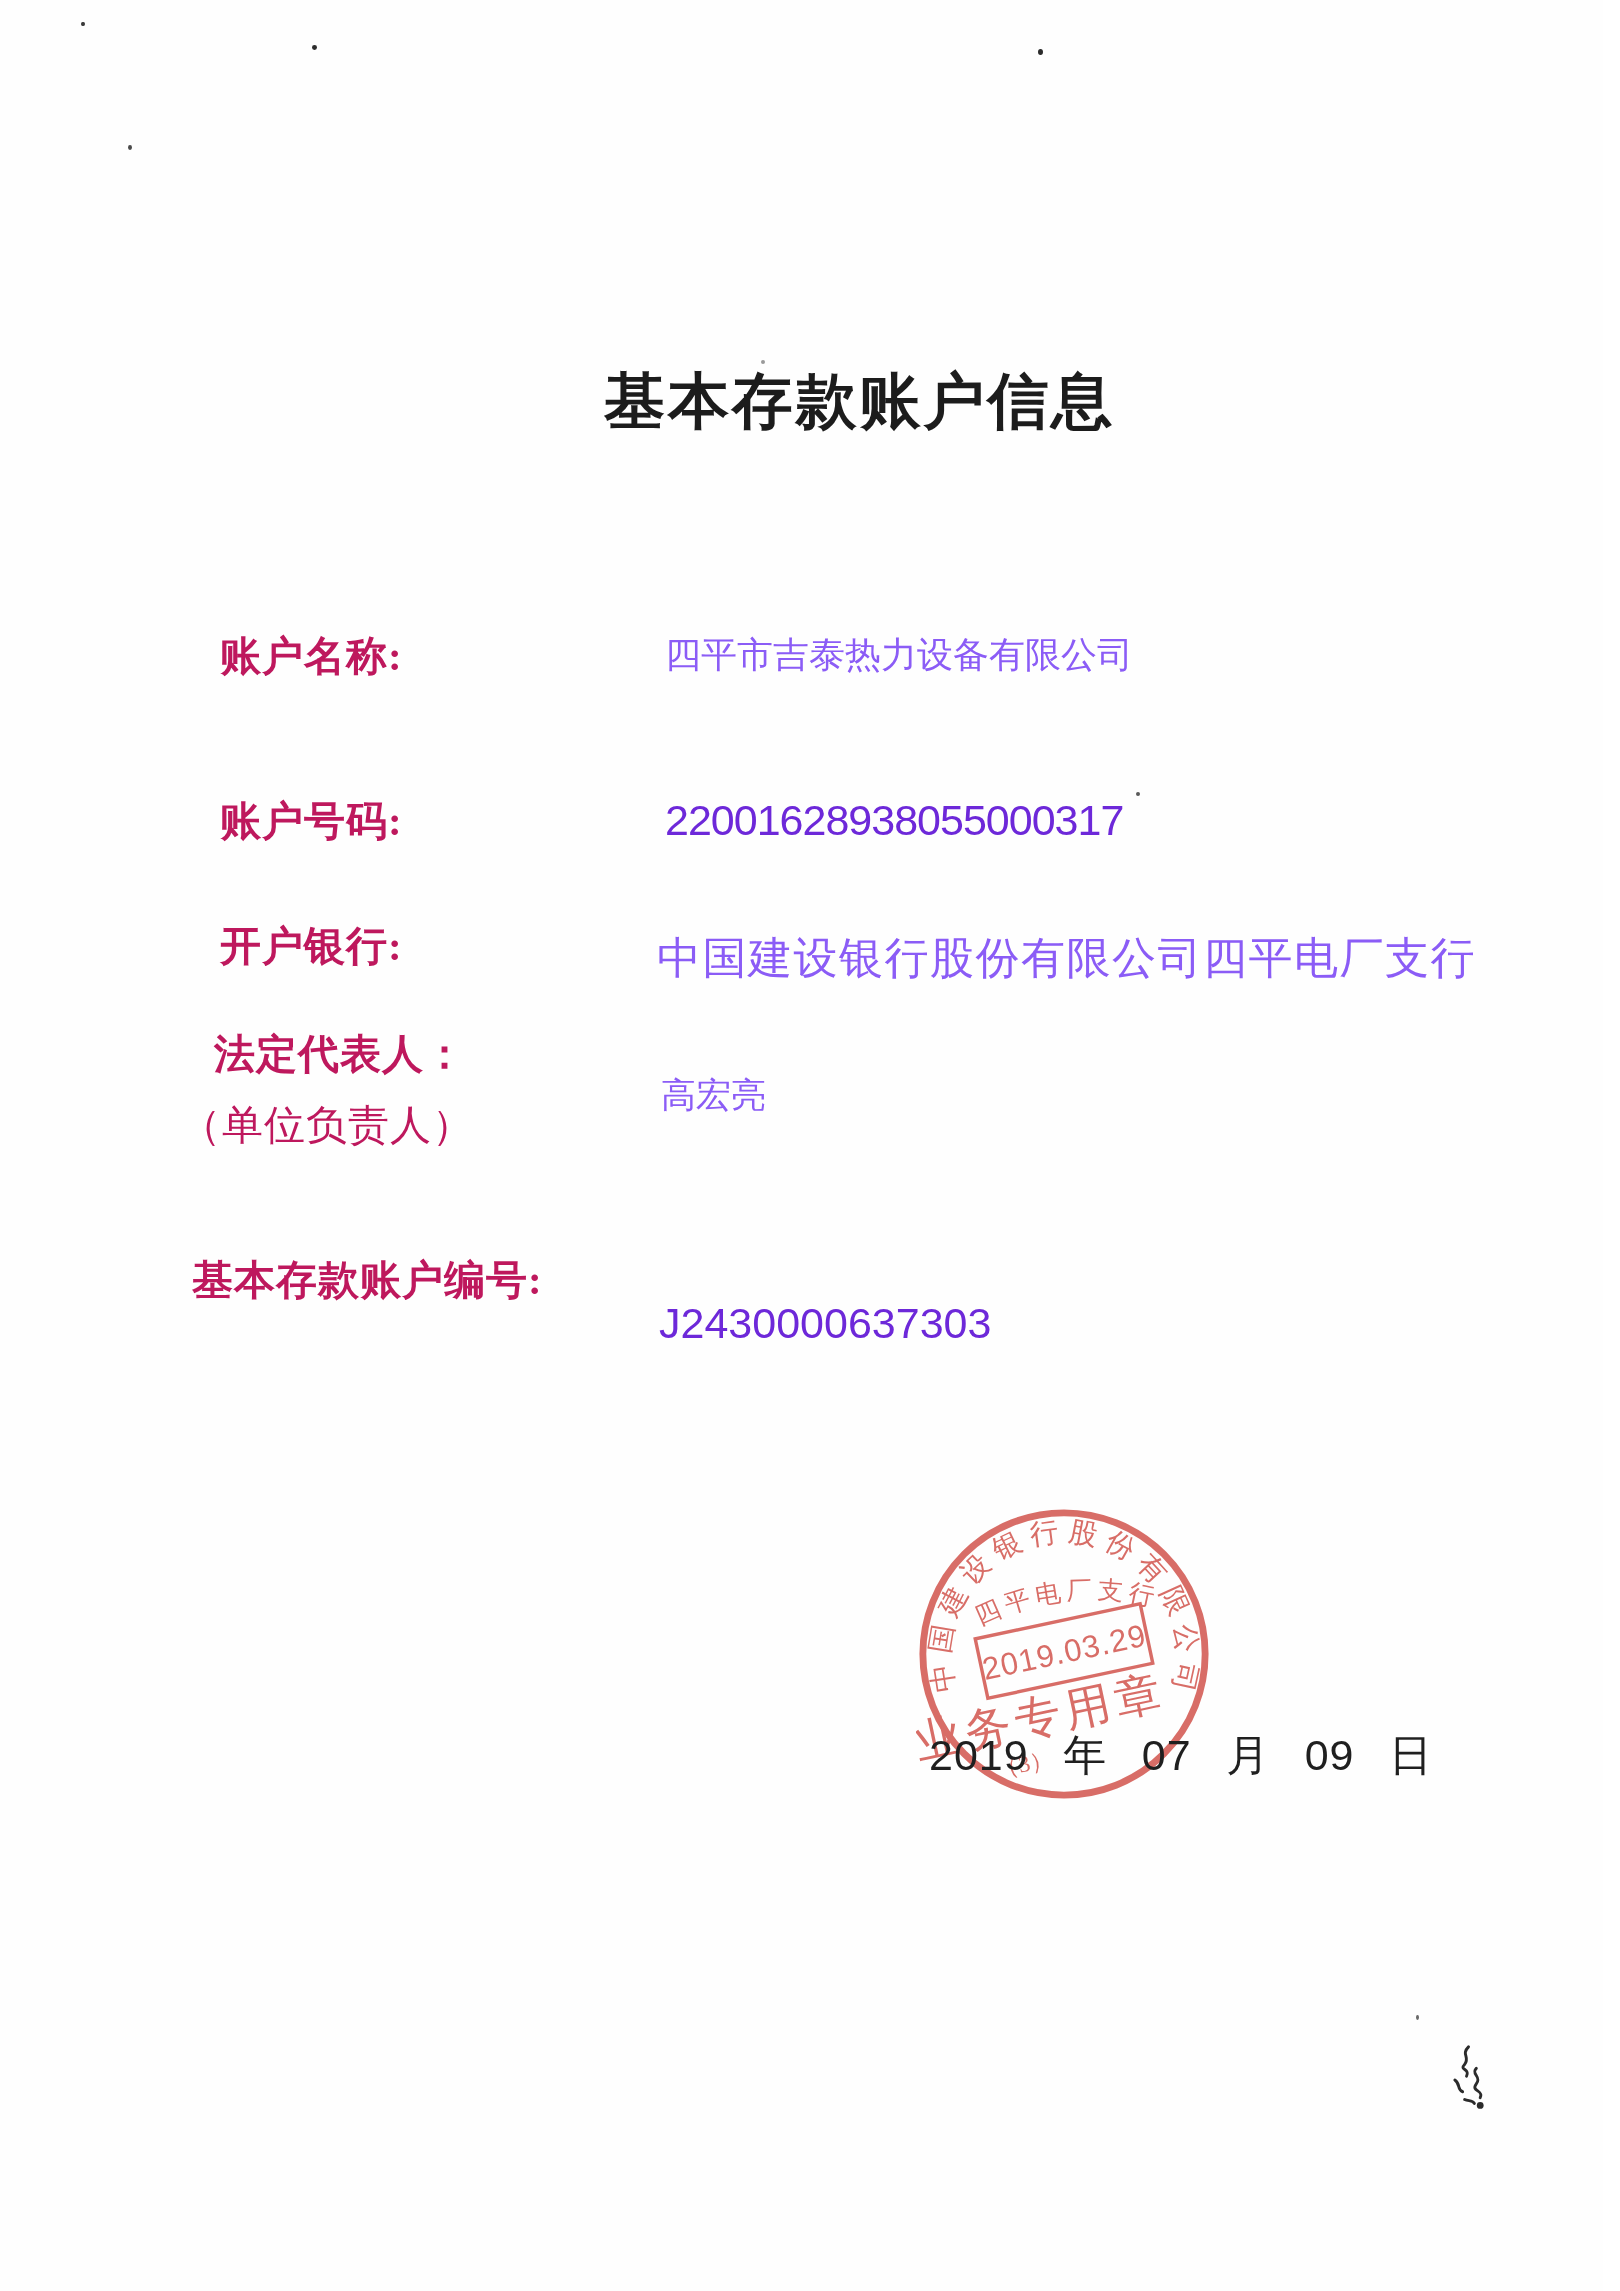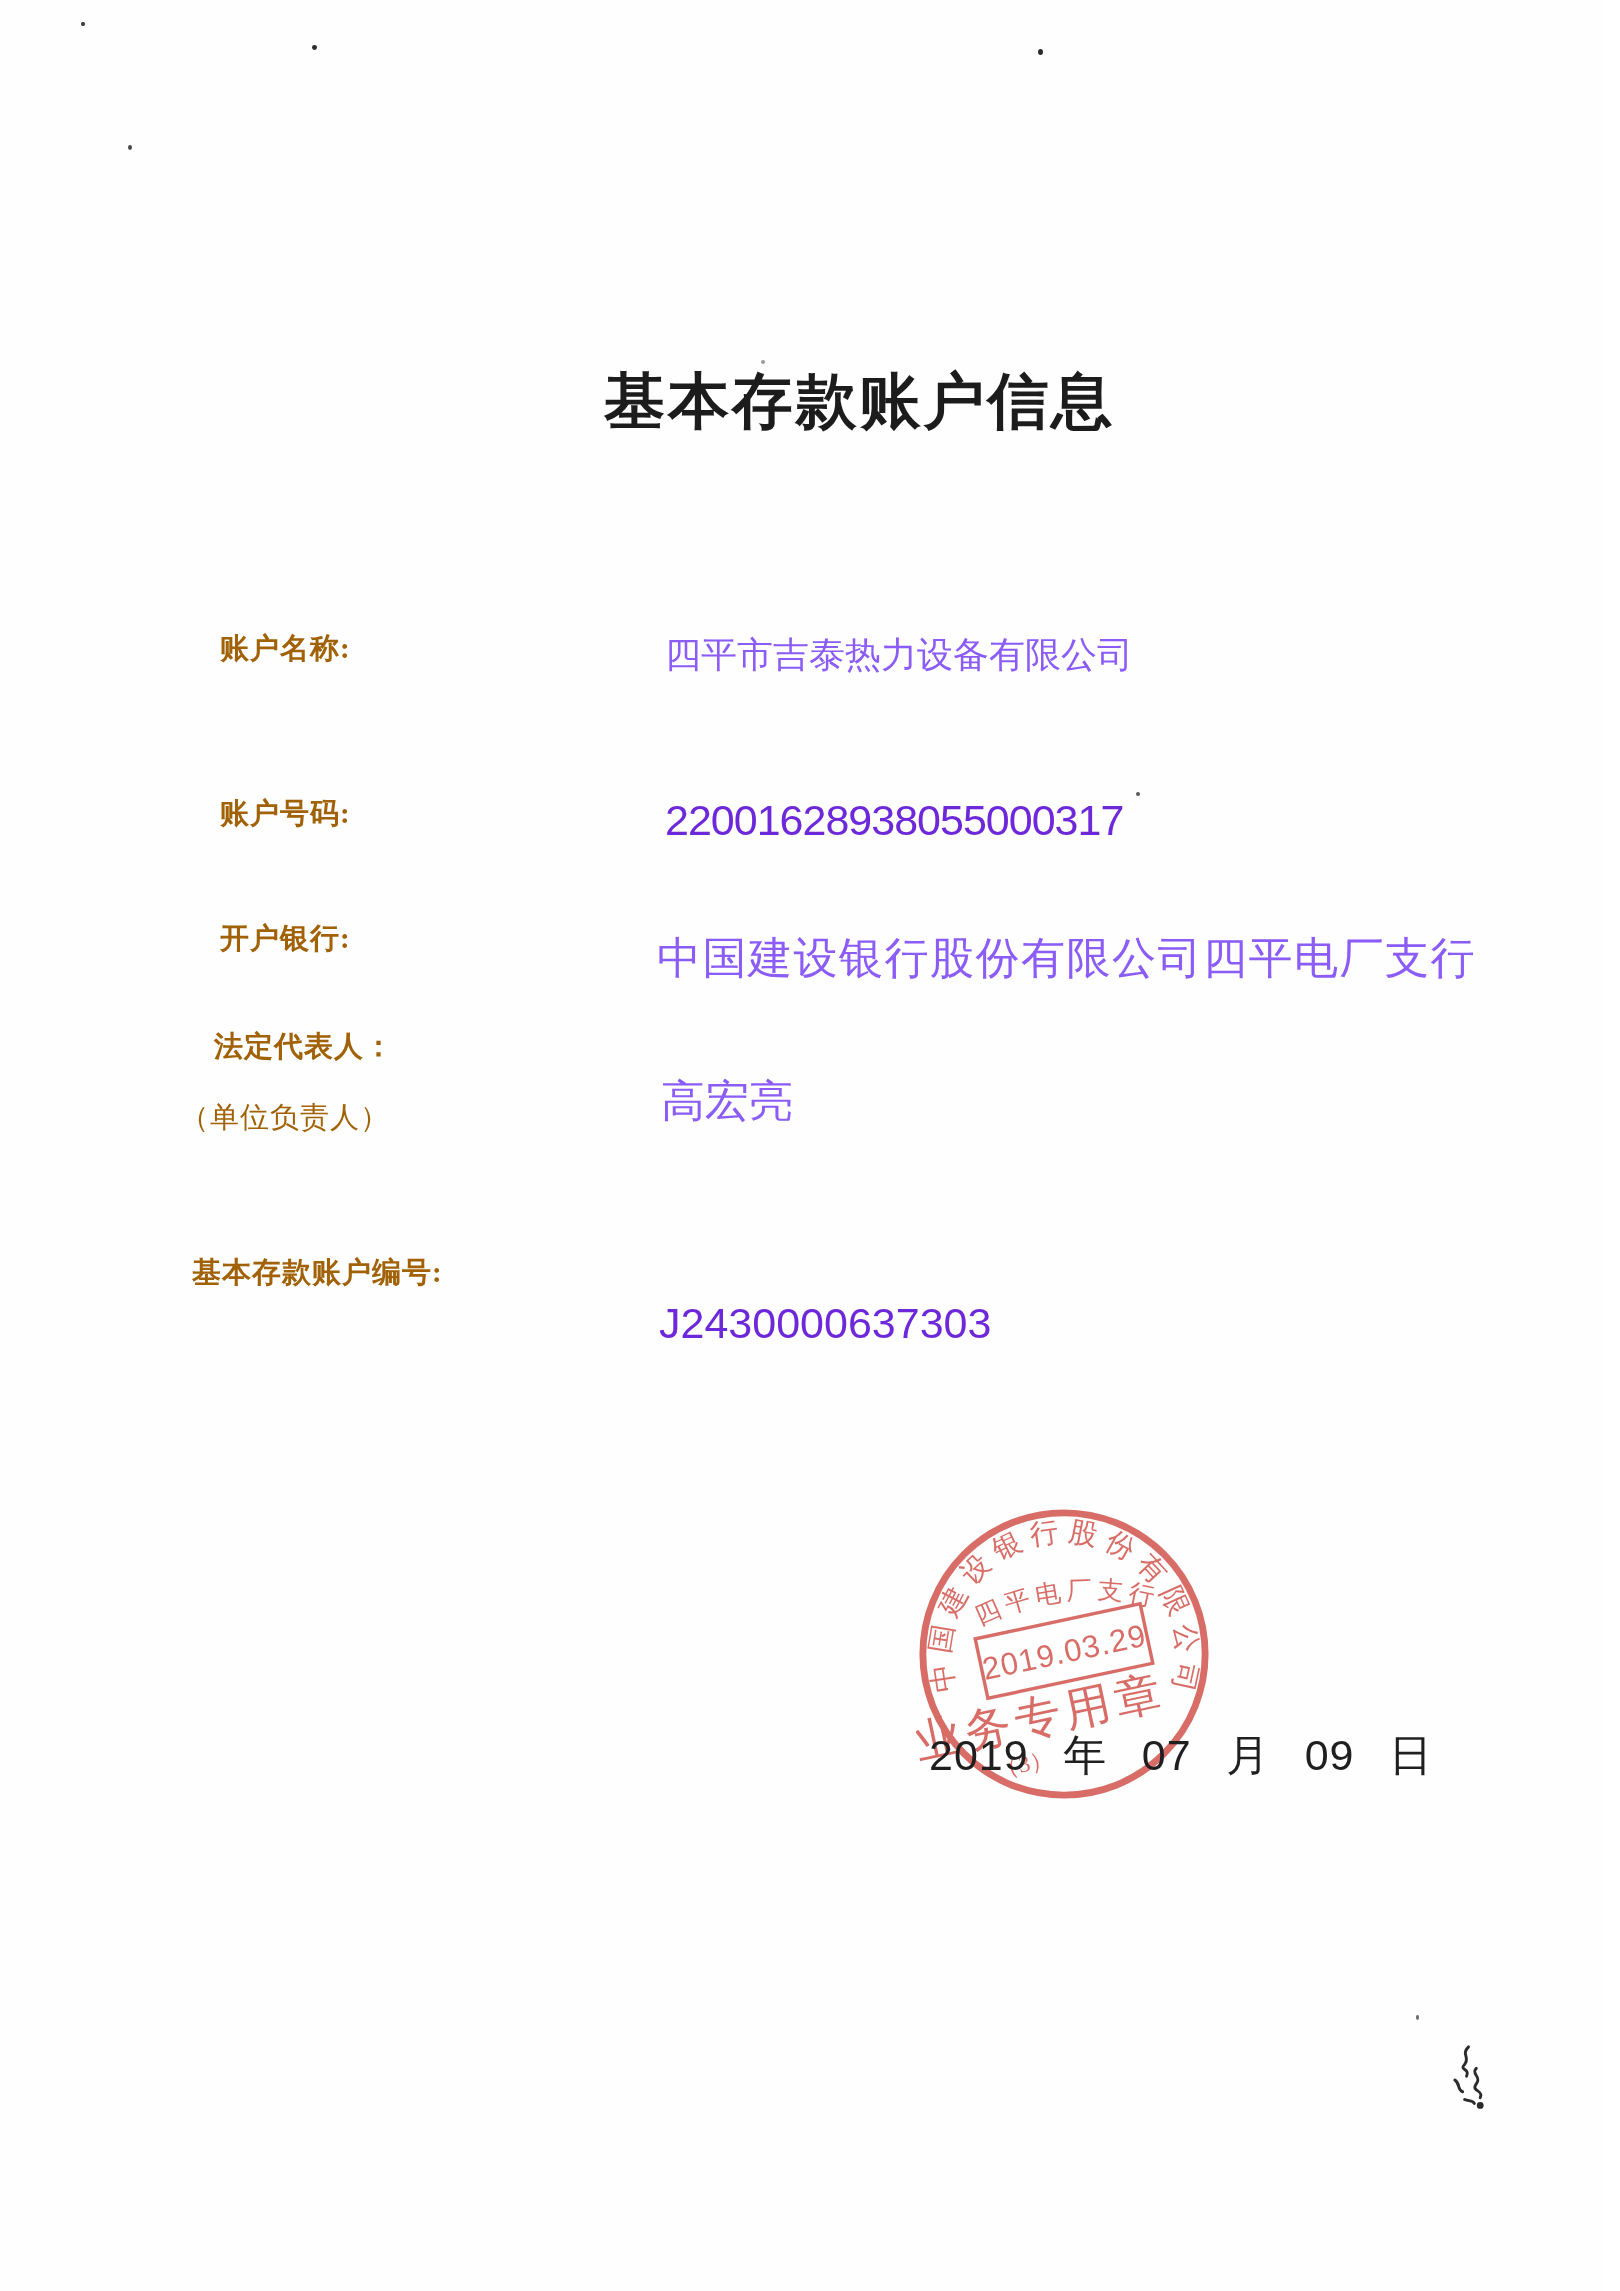--- a/index.html
+++ b/index.html
@@ -12,41 +12,41 @@
     color:#222;
   }
   .doc-title{
     position:absolute;left:604px;top:361px;
     font-size:61px;font-weight:bold;letter-spacing:2.9px;
     color:#1c1c1c;
     font-family:"Liberation Serif","DejaVu Serif",serif;
   }
   .field-label{
     position:absolute;
-    font-size:29px;font-weight:600;color:#a16207;
+    font-size:41px;font-weight:600;color:#be185d;
     letter-spacing:1px;white-space:nowrap;
   }
   .field-value{
     position:absolute;
     font-size:37px;font-weight:400;color:#8b5cf6;
     letter-spacing:0px;white-space:nowrap;
   }
   .num-value{
     font-family:"Liberation Sans","DejaVu Sans",sans-serif;
     font-size:43px;letter-spacing:-1px;color:#6d28d9;
   }
   .lbl-r1{left:220px;top:629px;}
   .val-r1{left:665px;top:631px;font-size:36px;}
   .lbl-r2{left:220px;top:794px;}
   .val-r2{left:665px;top:796px;}
   .lbl-r3{left:220px;top:919px;}
   .val-r3{left:657px;top:929px;font-size:44px;letter-spacing:1.5px;}
   .lbl-r4a{left:214px;top:1027px;}
   .lbl-r4b{left:180px;top:1098px;font-weight:400;}
-  .val-r4{left:661px;top:1072px;font-size:44px;}
+  .val-r4{left:661px;top:1072px;font-size:35px;}
   .lbl-r5{left:192px;top:1253px;}
   .val-r5{left:659px;top:1255px;font-size:43px;letter-spacing:0px;margin-top:44px;}
   .date-line{
     position:absolute;left:929px;top:1727px;
     font-family:"Liberation Sans","DejaVu Sans",sans-serif;
     font-size:43px;color:#1f1f1f;
     word-spacing:21.6px;letter-spacing:1px;
     z-index:5;white-space:nowrap;
   }
   .stamp{

